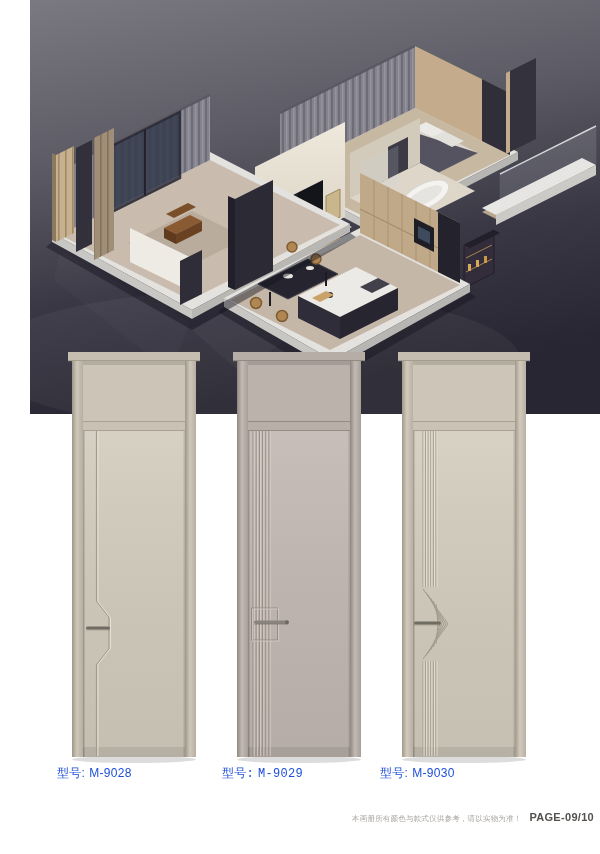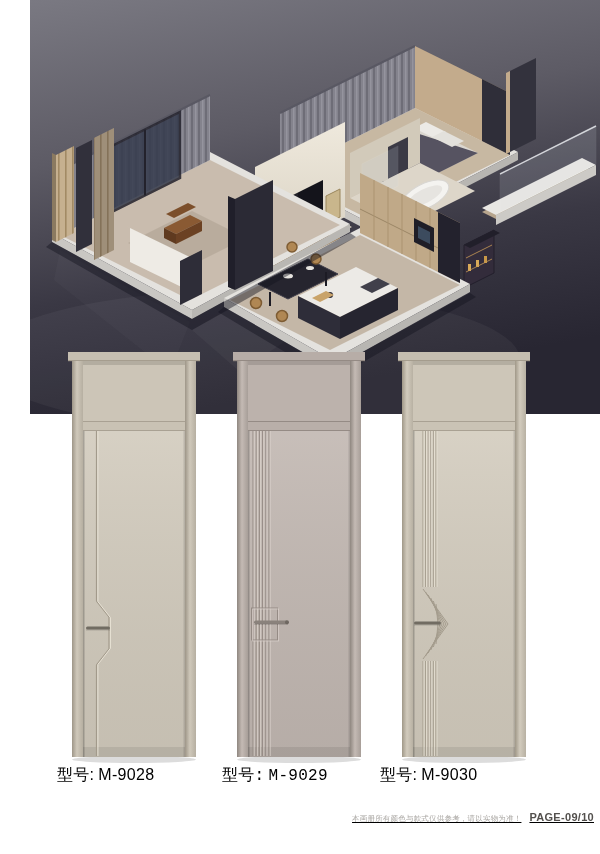--- a/index.html
+++ b/index.html
@@ -9,30 +9,29 @@
   }
   .hero{position:absolute;left:30px;top:0;width:570px;height:414px;}
   .hero svg{display:block;}
   .door{position:absolute;top:352px;width:136px;height:412px;margin:0;}
   .door svg{display:block;}
   .door-1{left:66px;}
   .door-2{left:231px;}
   .door-3{left:396px;}
   .model-label{
     position:absolute;top:765px;width:150px;
-    font-size:16px;color:#000000;letter-spacing:.3px;white-space:nowrap;
+    font-size:12px;color:#1d4ed8;letter-spacing:.3px;white-space:nowrap;
   }
   .model-label .model{margin-left:4px;}
   .label-1{left:57px;}
   .label-2{left:222px;font-family:Liberation Mono, monospace;}
   .label-3{left:380px;}
   .footer{
     position:absolute;right:6px;top:811px;display:flex;align-items:baseline;gap:8px;
     white-space:nowrap;
-    text-decoration:underline;
   }
   .disclaimer{font-size:7.5px;color:#a8a5a1;letter-spacing:.2px;}
   .page-num{font-size:11px;font-weight:bold;color:#53504d;letter-spacing:.3px;}
 </style>
 </head>
 <body>
 
 <div class="hero">
 <svg width="570" height="414" viewBox="0 0 570 414" xmlns="http://www.w3.org/2000/svg">
   <defs>

